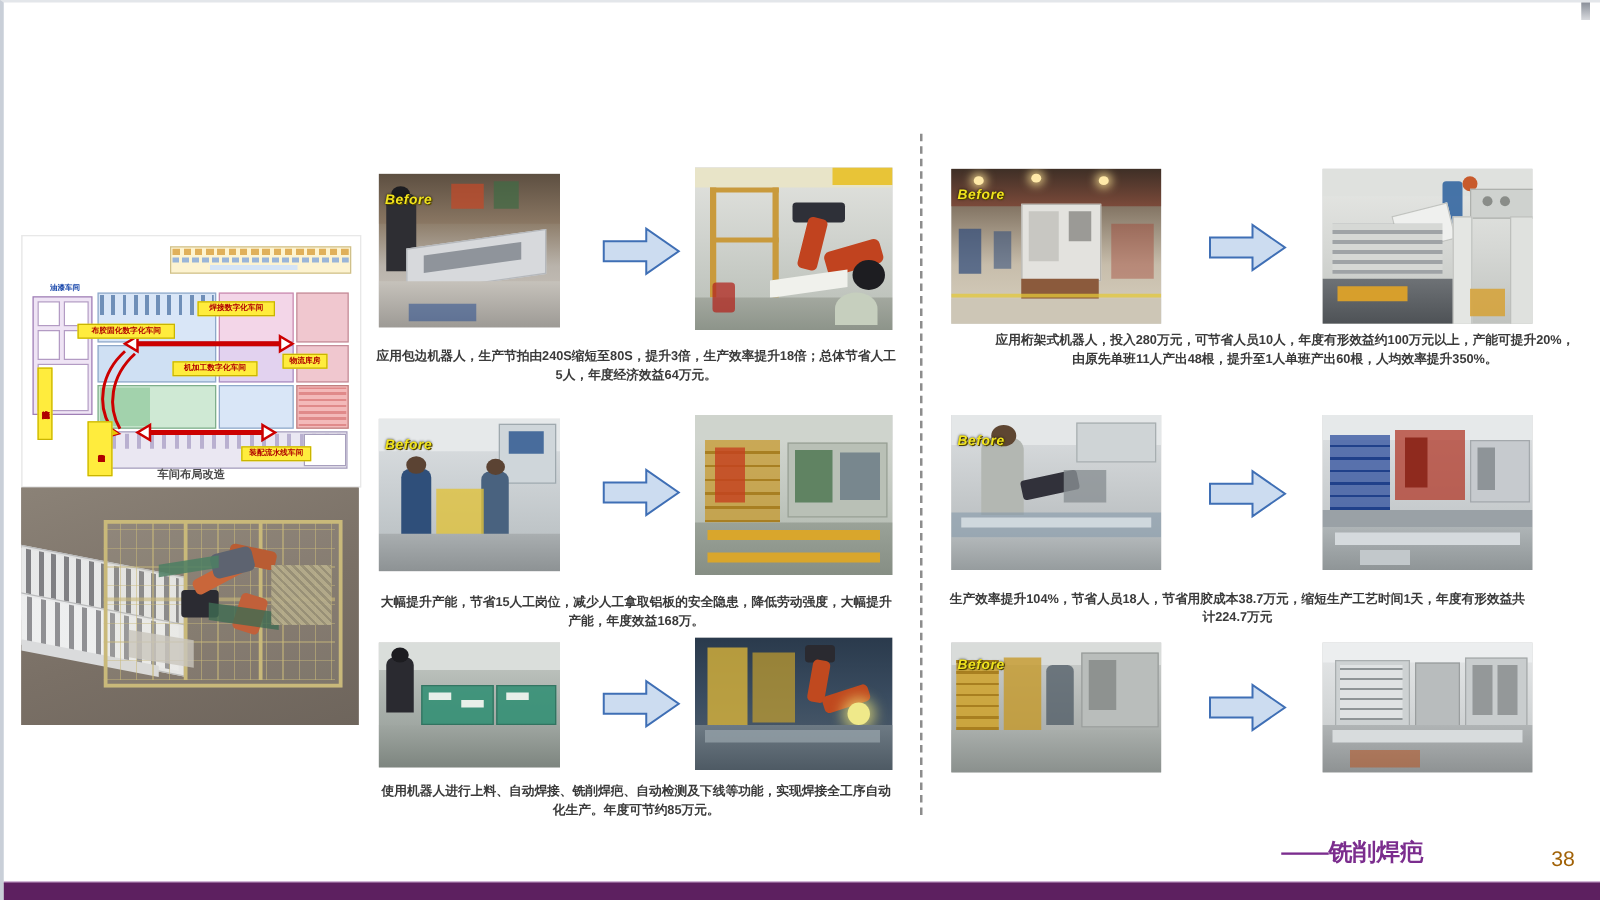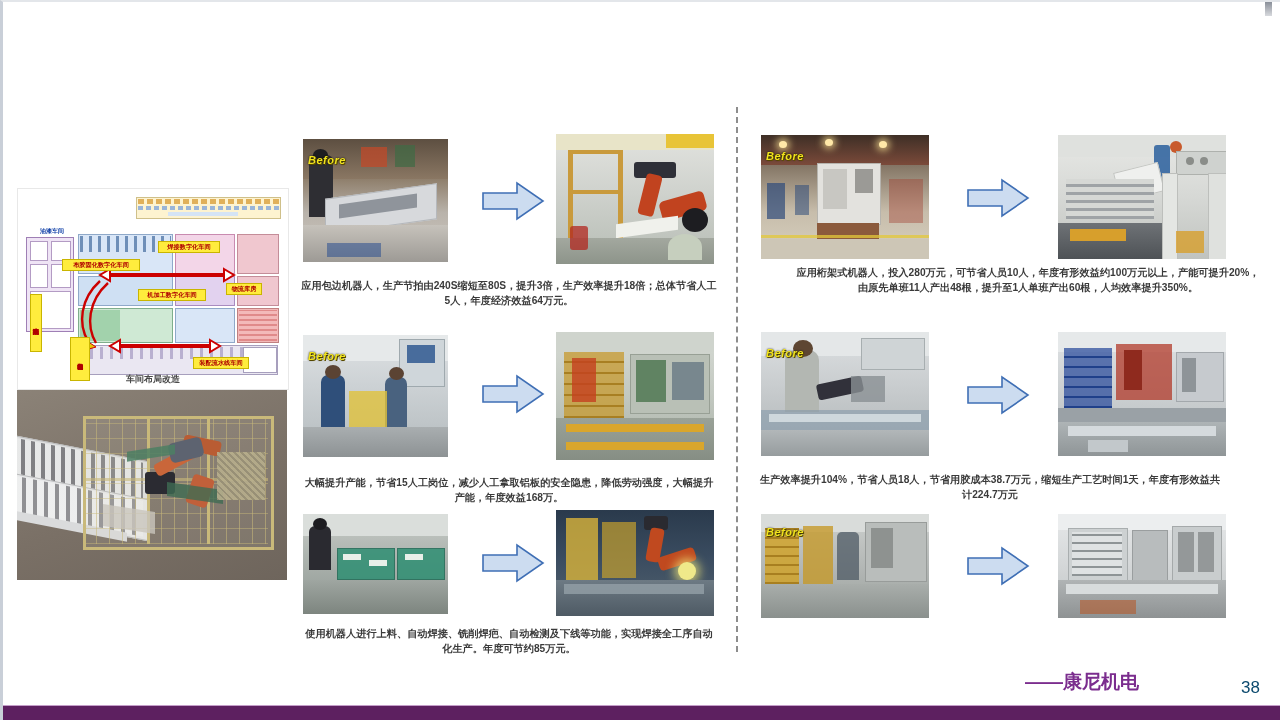--- a/index.html
+++ b/index.html
@@ -76,21 +76,21 @@
   .banner{
     position:absolute;left:95px;top:662px;
     font-size:25px;font-weight:bold;color:#15256e;white-space:nowrap;
   }
   .signature{
     position:absolute;left:1022px;top:667px;
     font-size:19px;font-weight:bold;color:#7b2d8e;white-space:nowrap;
   }
   .pagenum{
     position:absolute;left:1238px;top:676px;
-    font-size:17px;color:#0c4a6e;
+    font-size:17px;color:#a16207;
   }
   .bottom-band{
     position:absolute;left:0;right:0;bottom:0;height:14px;
     background:#5d2060;
   }
   .bottom-band-hi{
     position:absolute;left:0;right:0;bottom:13px;height:2px;
     background:#c49ec9;
   }
 </style>
@@ -390,18 +390,18 @@
     <div style="position:absolute;left:14px;top:18px;width:50px;height:44px;background:repeating-linear-gradient(0deg,#8e9496 0 2px,#dfe2e3 2px 8px);"></div>
     <div style="position:absolute;left:74px;top:16px;width:34px;height:50px;background:#b8bcbd;border:1px solid #9a9e9f;"></div>
     <div style="position:absolute;left:114px;top:12px;width:48px;height:54px;background:#c9cdce;border:1px solid #a5a9aa;"></div>
     <div style="position:absolute;left:120px;top:18px;width:16px;height:40px;background:#949899;"></div>
     <div style="position:absolute;left:140px;top:18px;width:16px;height:40px;background:#949899;"></div>
     <div style="position:absolute;left:0;top:66px;width:168px;height:38px;background:linear-gradient(180deg,#b0b4b5,#8e9293);"></div>
     <div style="position:absolute;left:8px;top:70px;width:152px;height:10px;background:#d8dcdd;"></div>
     <div style="position:absolute;left:22px;top:86px;width:56px;height:14px;background:#b45a2c;opacity:.6;"></div>
   </div>
 
-  <div class="signature">——康尼机电</div>
+  <div class="signature">——铣削焊疤</div>
   <div class="pagenum">38</div>
   <div class="bottom-band-hi"></div>
   <div class="bottom-band"></div>
 
 </div>
 
 </body></html>

